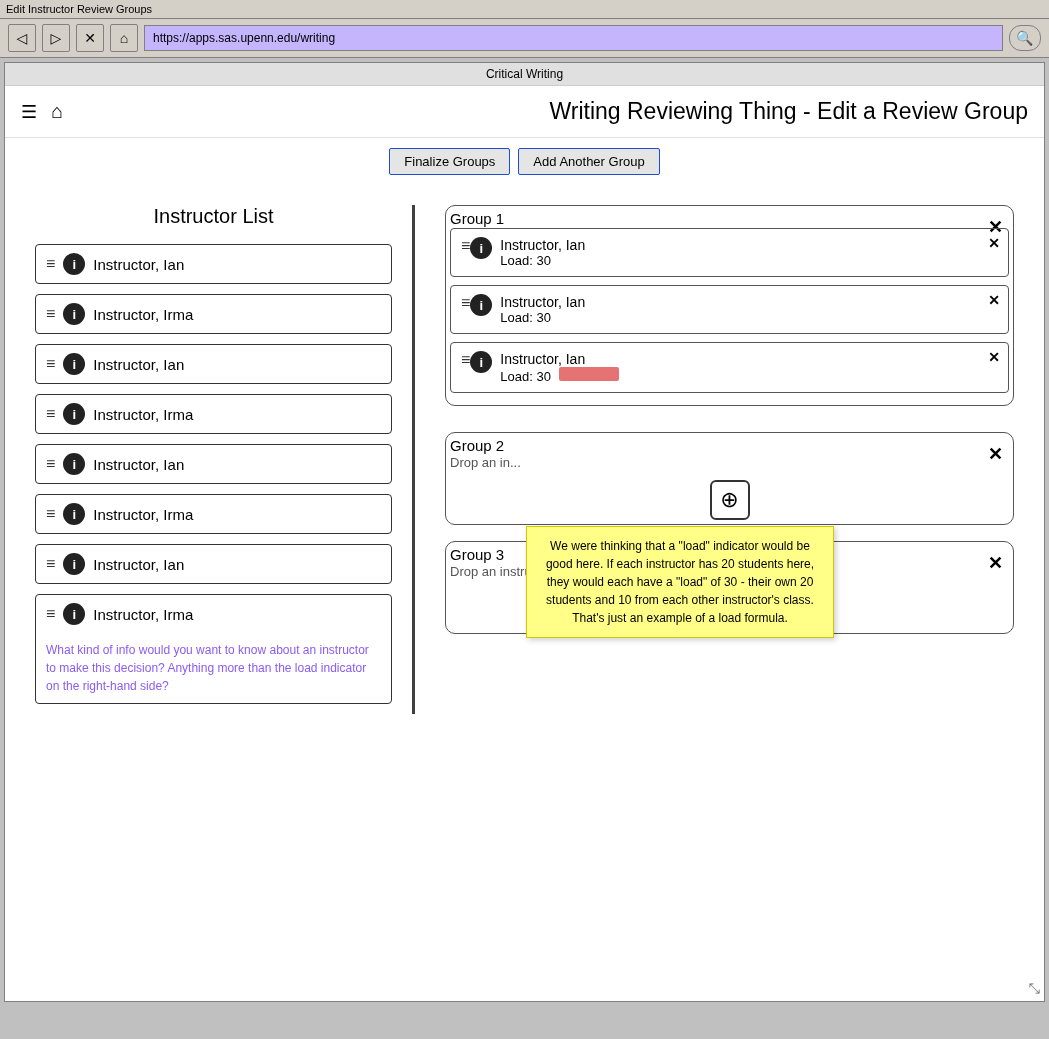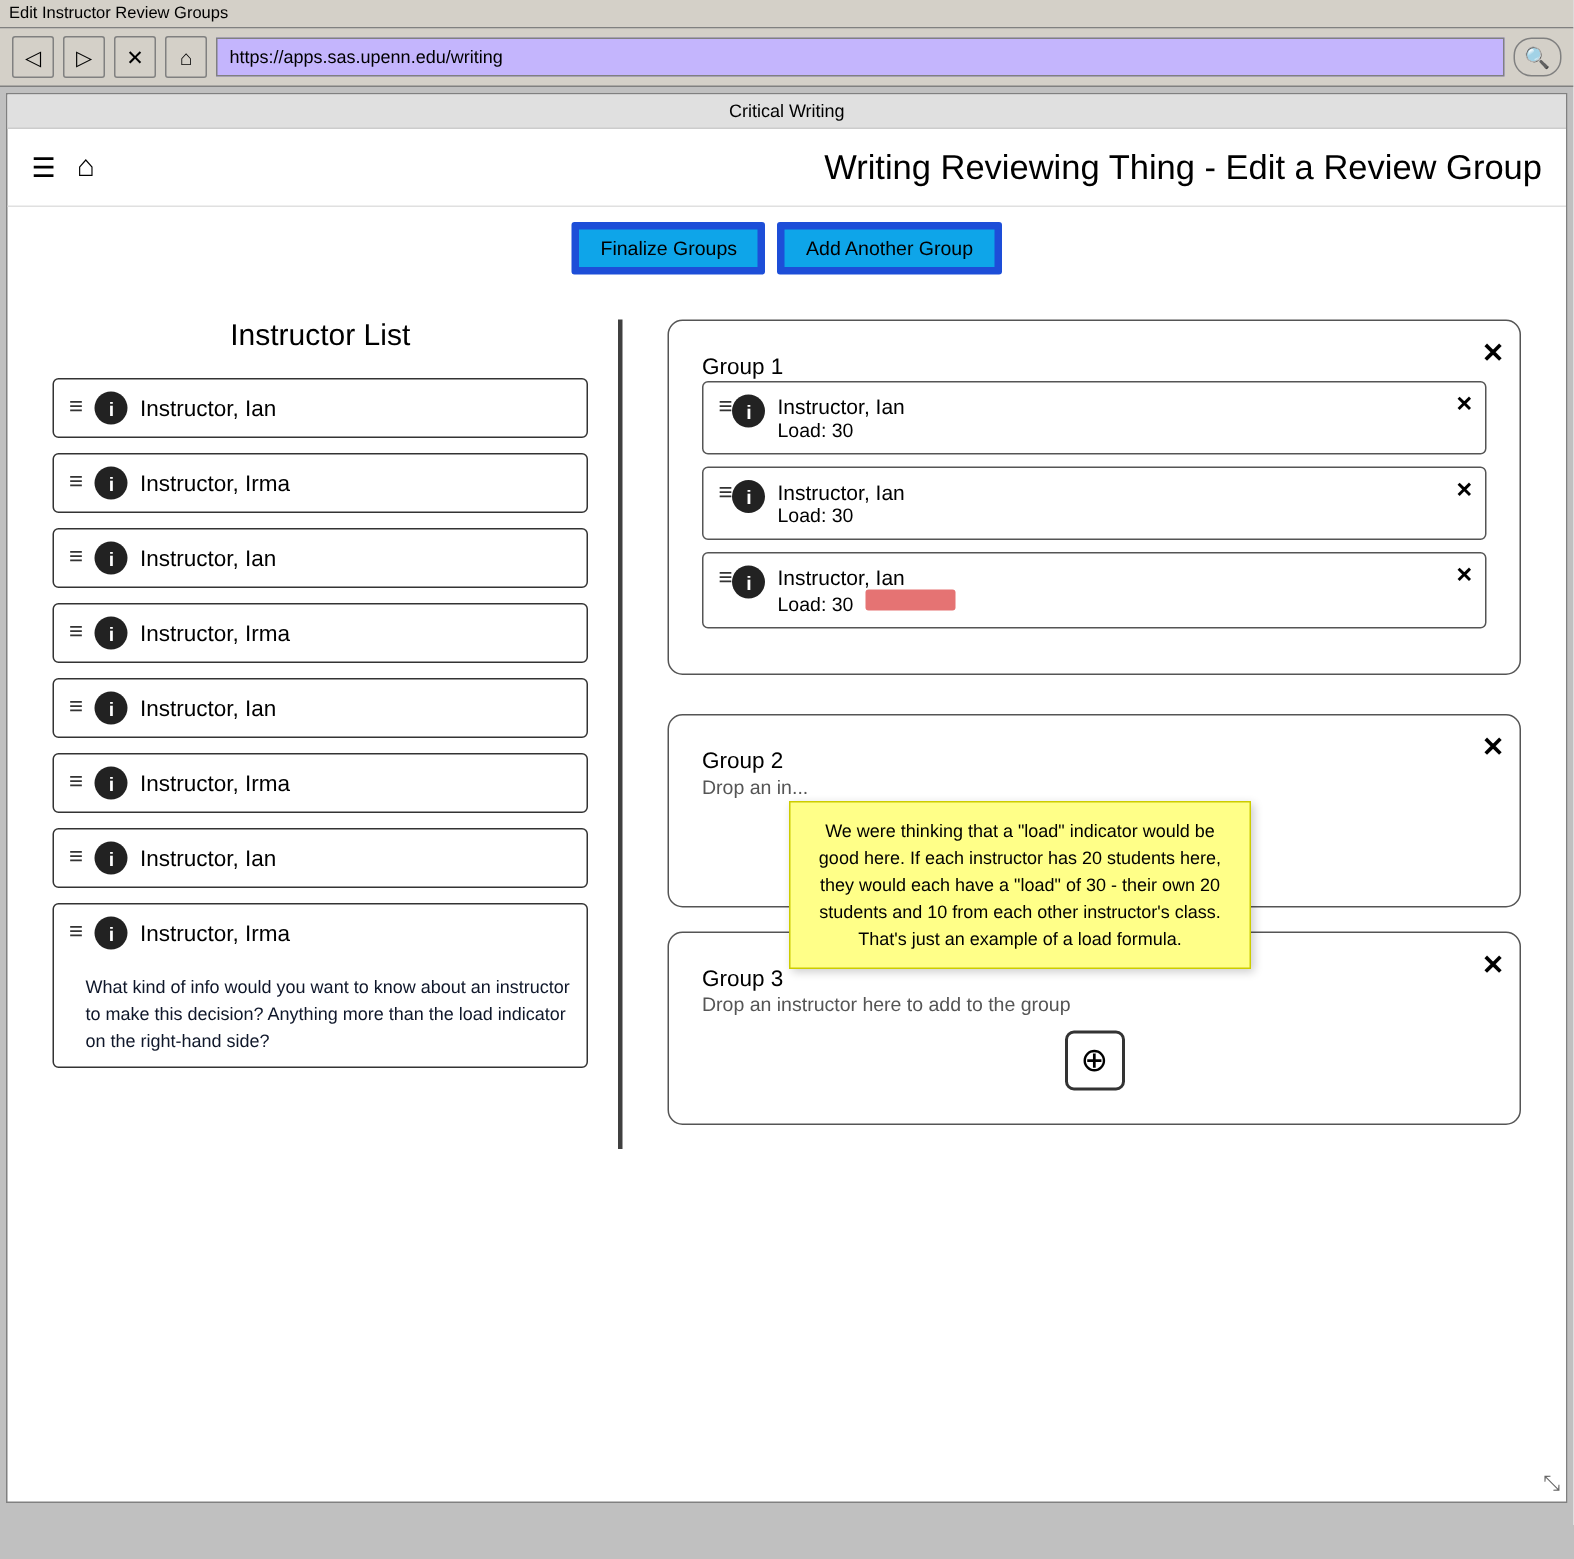--- a/index.html
+++ b/index.html
@@ -71,22 +71,22 @@
       font-weight: normal;
     }
     .toolbar {
       display: flex;
       justify-content: center;
       gap: 8px;
       padding: 10px;
     }
     .toolbar-btn {
       padding: 5px 14px;
-      border: 5px solid #1d4ed8;
-      background: #0ea5e9;
+      border: 1px solid #1d4ed8;
+      background: #e5e5e5;
       font-size: 13px;
       cursor: pointer;
       border-radius: 2px;
     }
     .main-content {
       display: flex;
       gap: 0;
       padding: 20px 30px;
     }
     .left-panel {
@@ -116,23 +116,22 @@
       align-items: flex-start;
     }
     .instructor-item.expanded .item-row {
       display: flex;
       align-items: center;
       gap: 8px;
     }
     .instructor-item.expanded .expand-text {
       margin-top: 8px;
       font-size: 12px;
-      color: #0f172a;
+      color: #8b5cf6;
       line-height: 1.5;
-      margin-left: 11px;
     }
     .drag-icon { font-size: 16px; color: #333; }
     .info-icon {
       width: 22px; height: 22px;
       background: #222;
       border-radius: 50%;
       display: flex; align-items: center; justify-content: center;
       color: white;
       font-weight: bold;
       font-size: 13px;
@@ -140,21 +139,21 @@
     }
     .instructor-name { font-size: 15px; }
 
     .right-panel {
       flex: 1;
       padding-left: 30px;
     }
     .group-card {
       border: 1.5px solid #555;
       border-radius: 10px;
-      padding: 22px;
+      padding: 4px;
       margin-bottom: 16px;
       position: relative;
     }
     .group-title {
       font-size: 15px;
       margin-bottom: 10px;
       font-weight: normal;
     }
     .group-close-btn {
       position: absolute;

